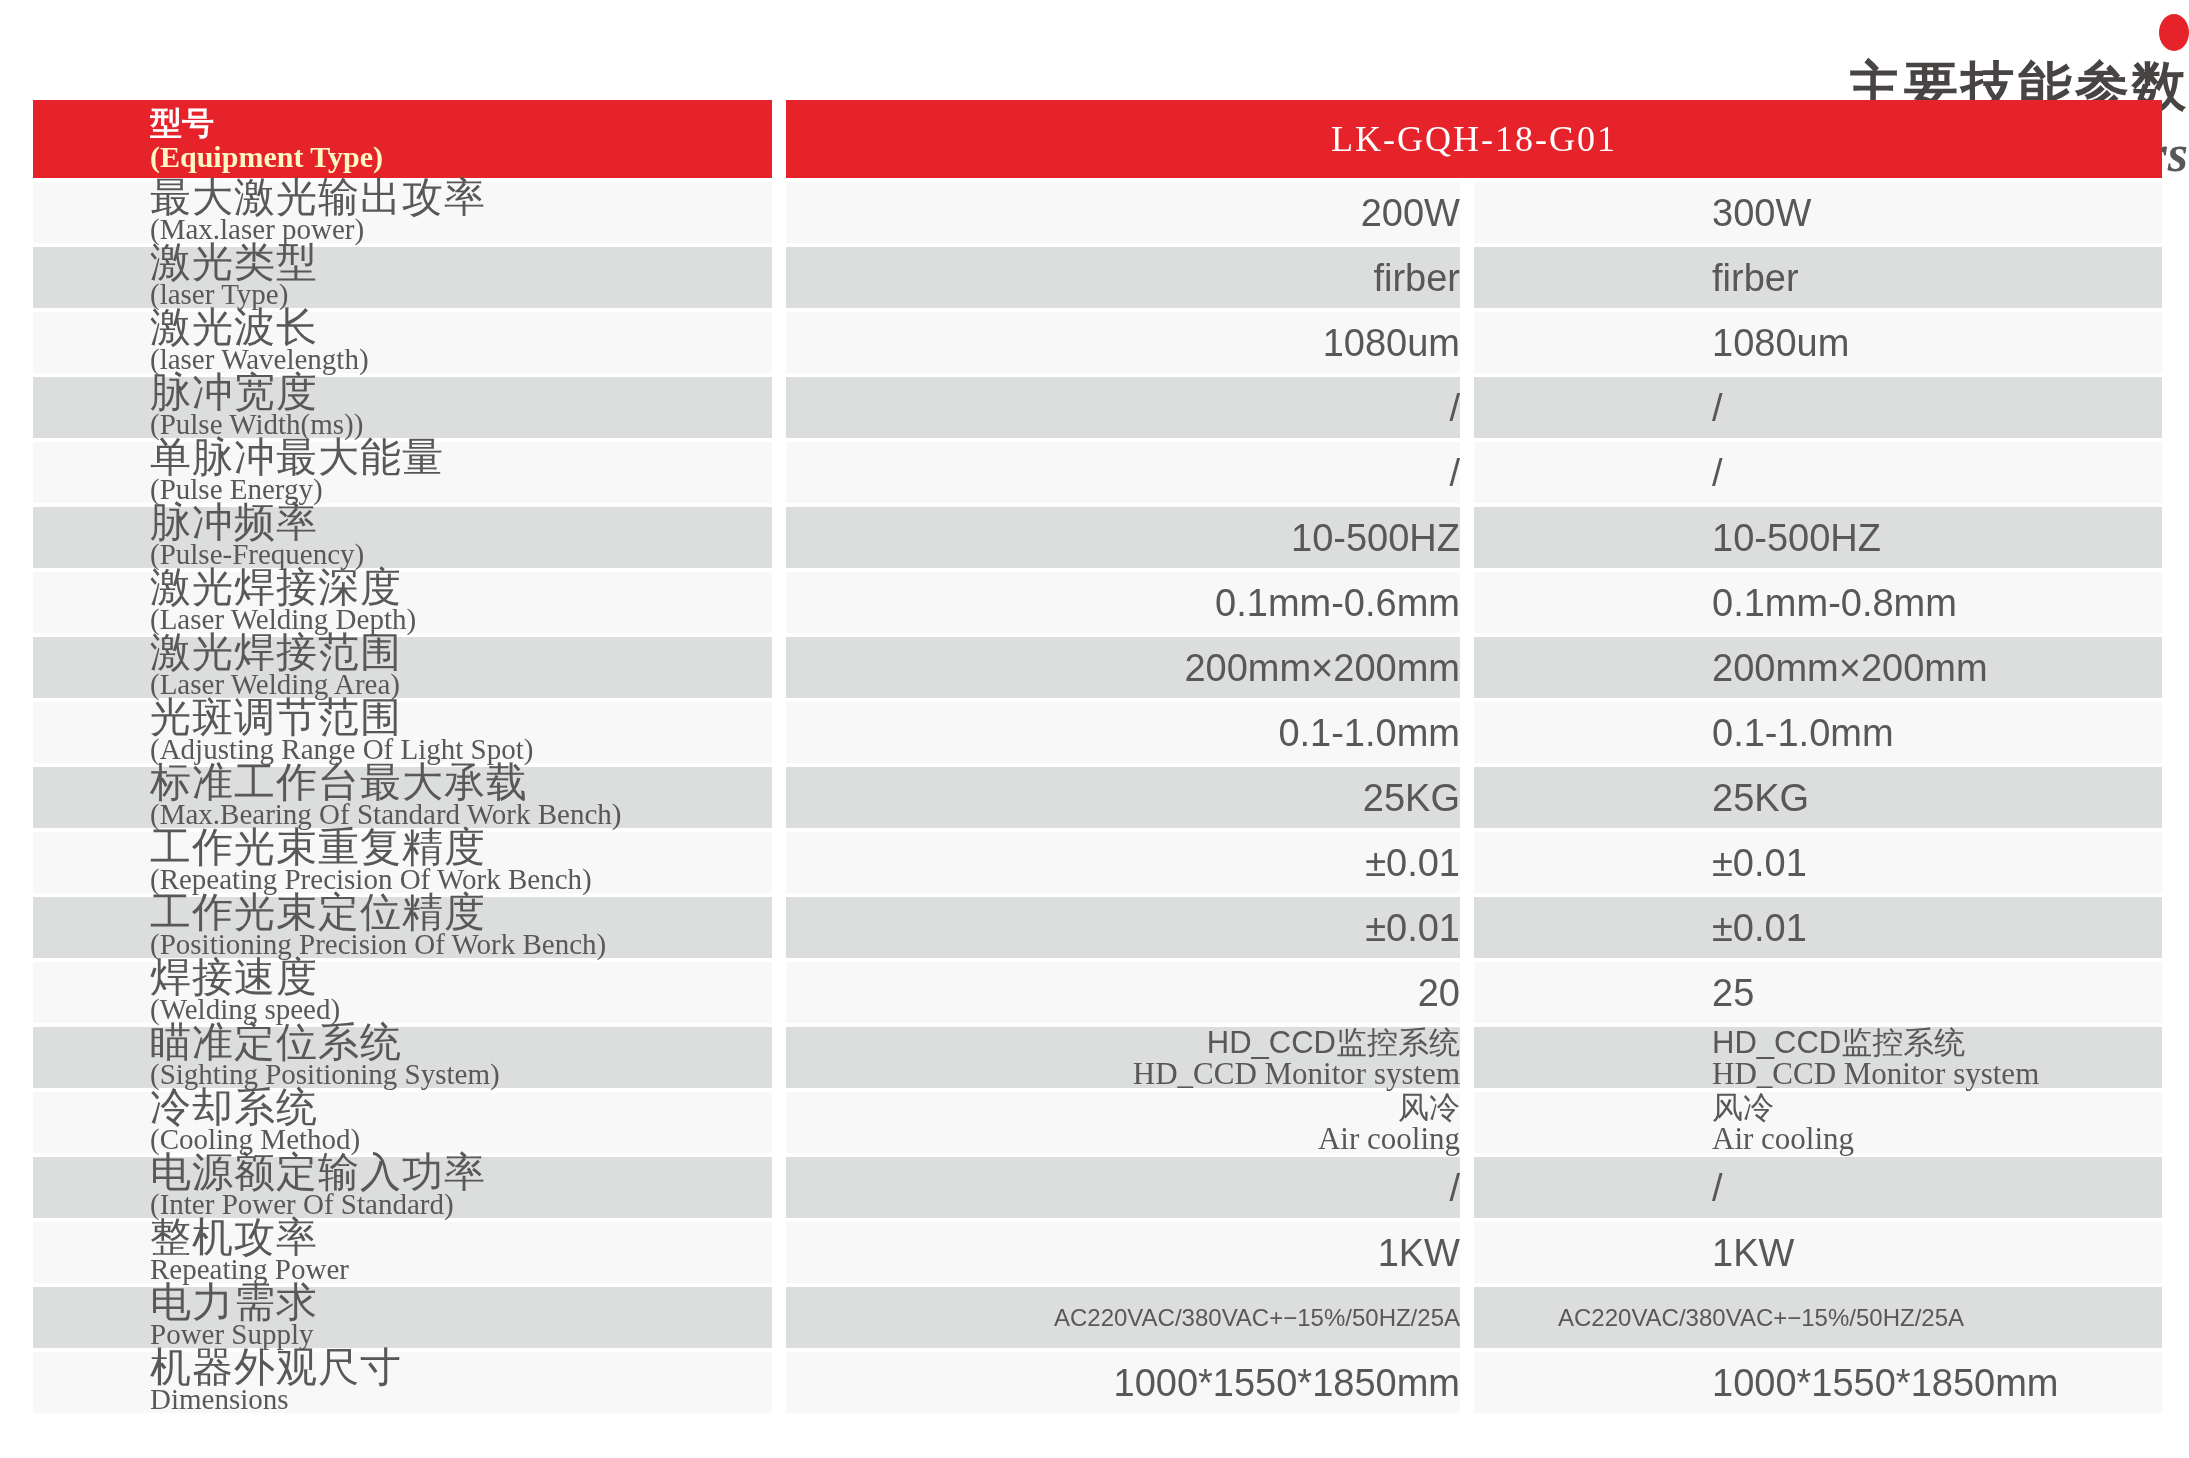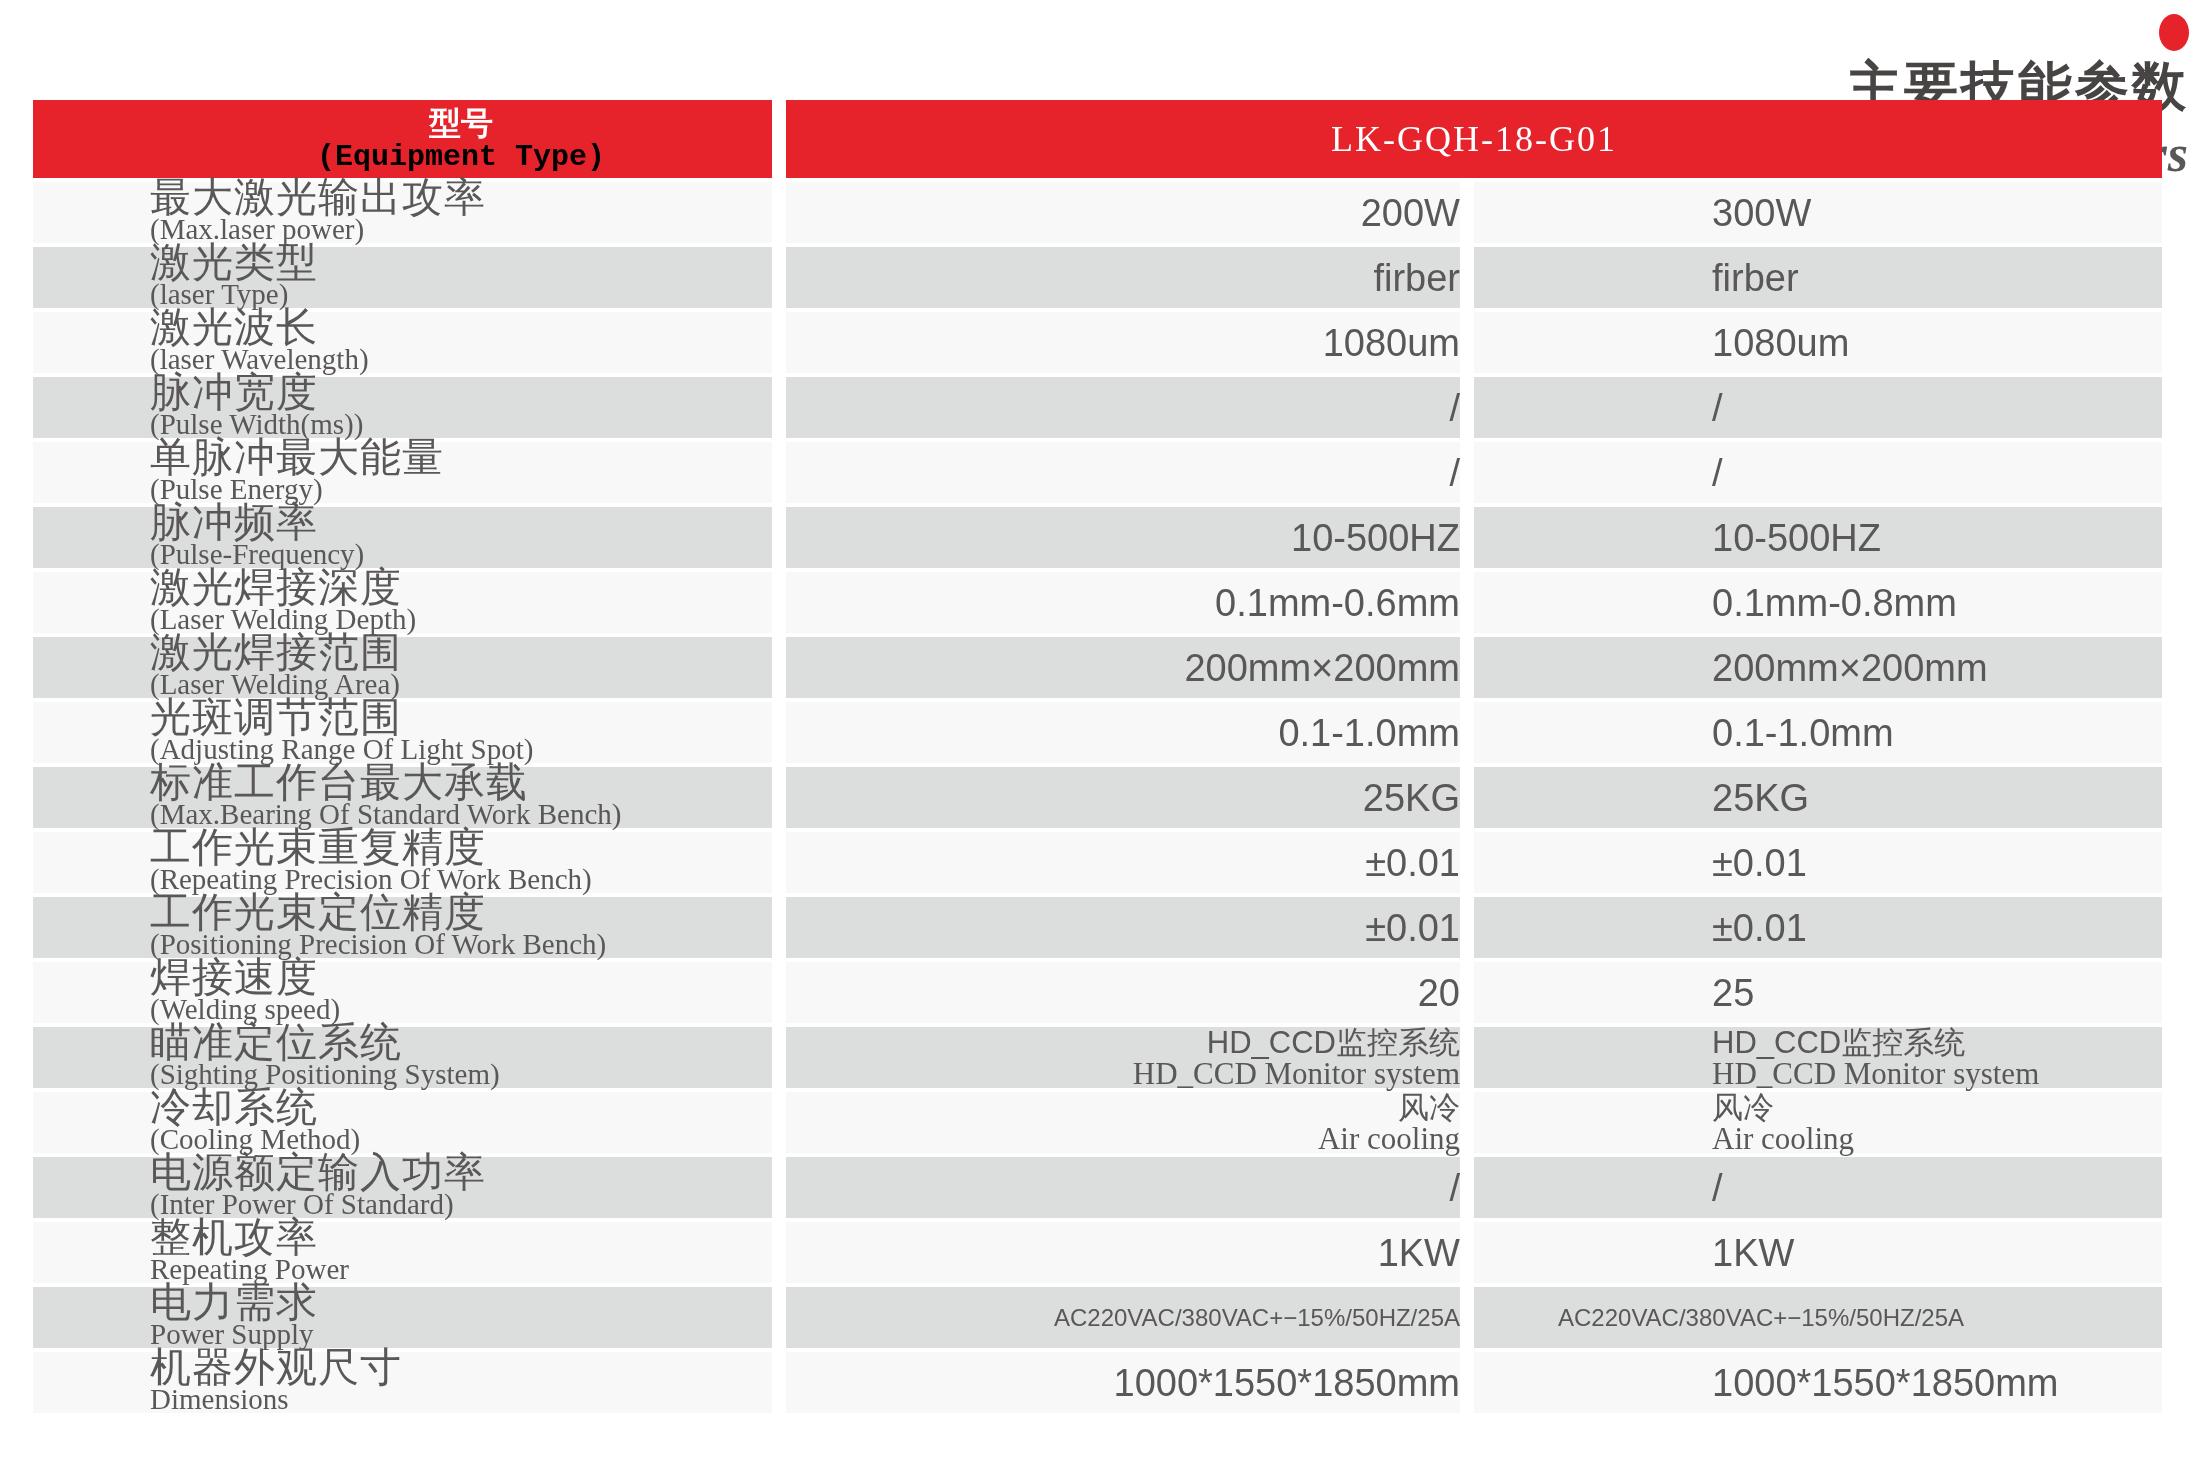--- a/index.html
+++ b/index.html
@@ -47,34 +47,33 @@
   }
   
   .param-table{
     margin:14px 0 0 33px;
     width:2129px;
   }
   .header-row{
     display:flex;
     height:78px;
     margin-bottom:4px;
-    text-align:center;
   }
   .header-label{
     width:739px;
     background:var(--accent);
     padding-left:117px;
     display:flex;flex-direction:column;justify-content:center;
   }
   .h-zh{
     color:#ffffff;font-weight:bold;font-size:32px;line-height:36px;
   }
   .h-en{
-    color:#000000;font-weight:bold;font-size:30px;line-height:32px;
-    font-family:Liberation Mono, monospace;
+    color:#fef9c3;font-weight:bold;font-size:30px;line-height:32px;
+    font-family:Liberation Serif, serif;
   }
   .gutter{width:14px;background:#ffffff;flex:0 0 auto;}
   .header-model{
     width:1376px;
     background:var(--accent);
     display:flex;align-items:center;justify-content:center;
     color:#ffffff;
     font-family:"Liberation Serif", serif;
     font-size:36px;
     letter-spacing:2px;

